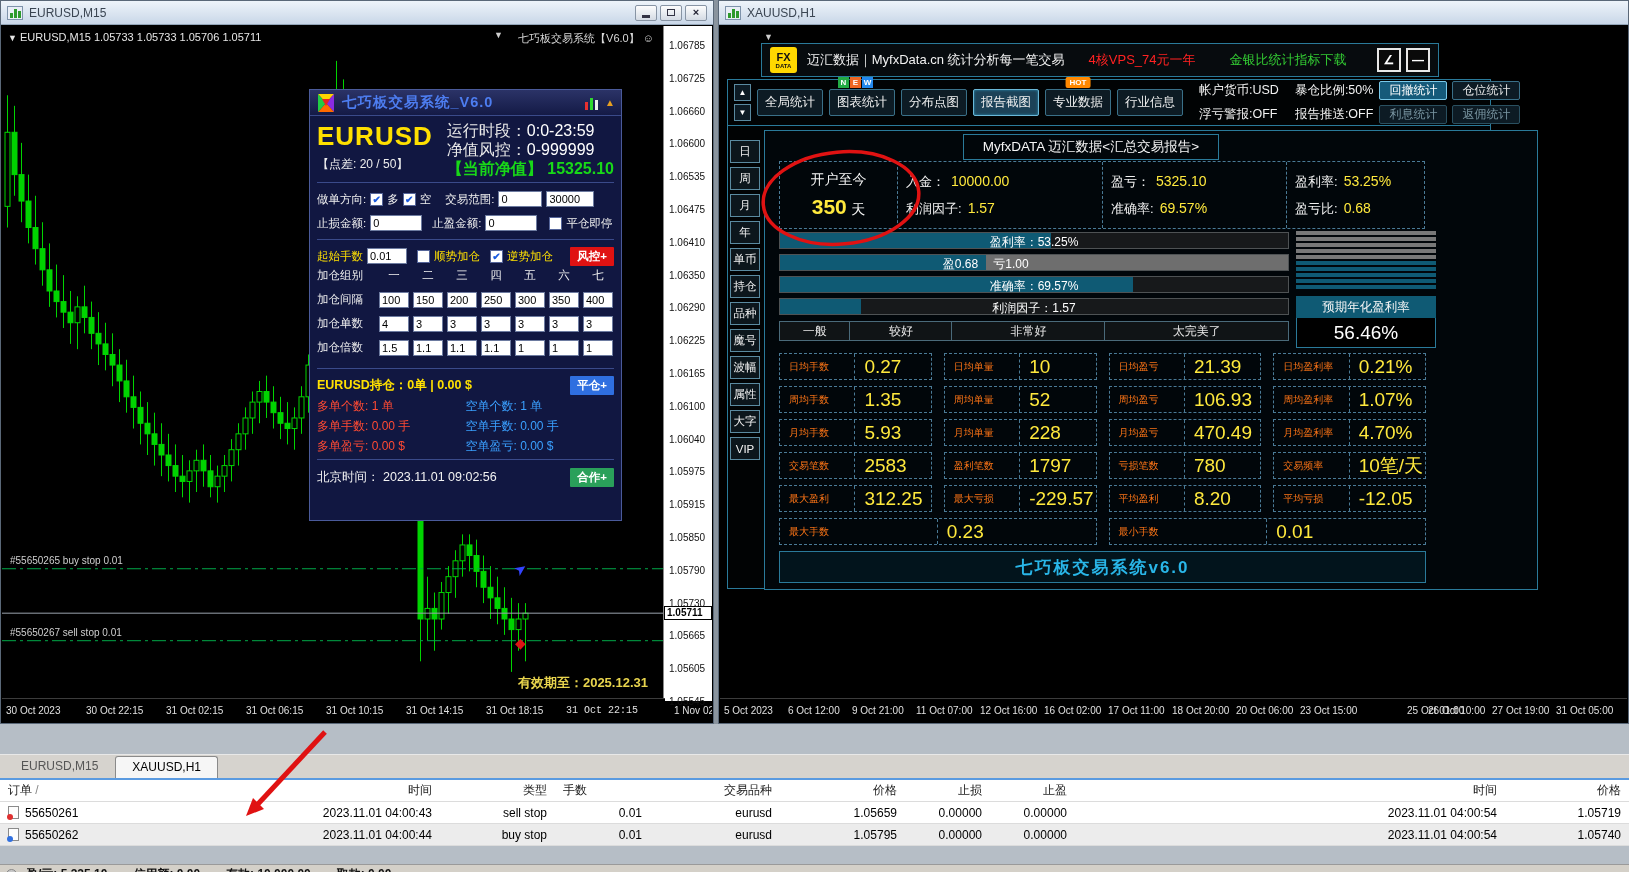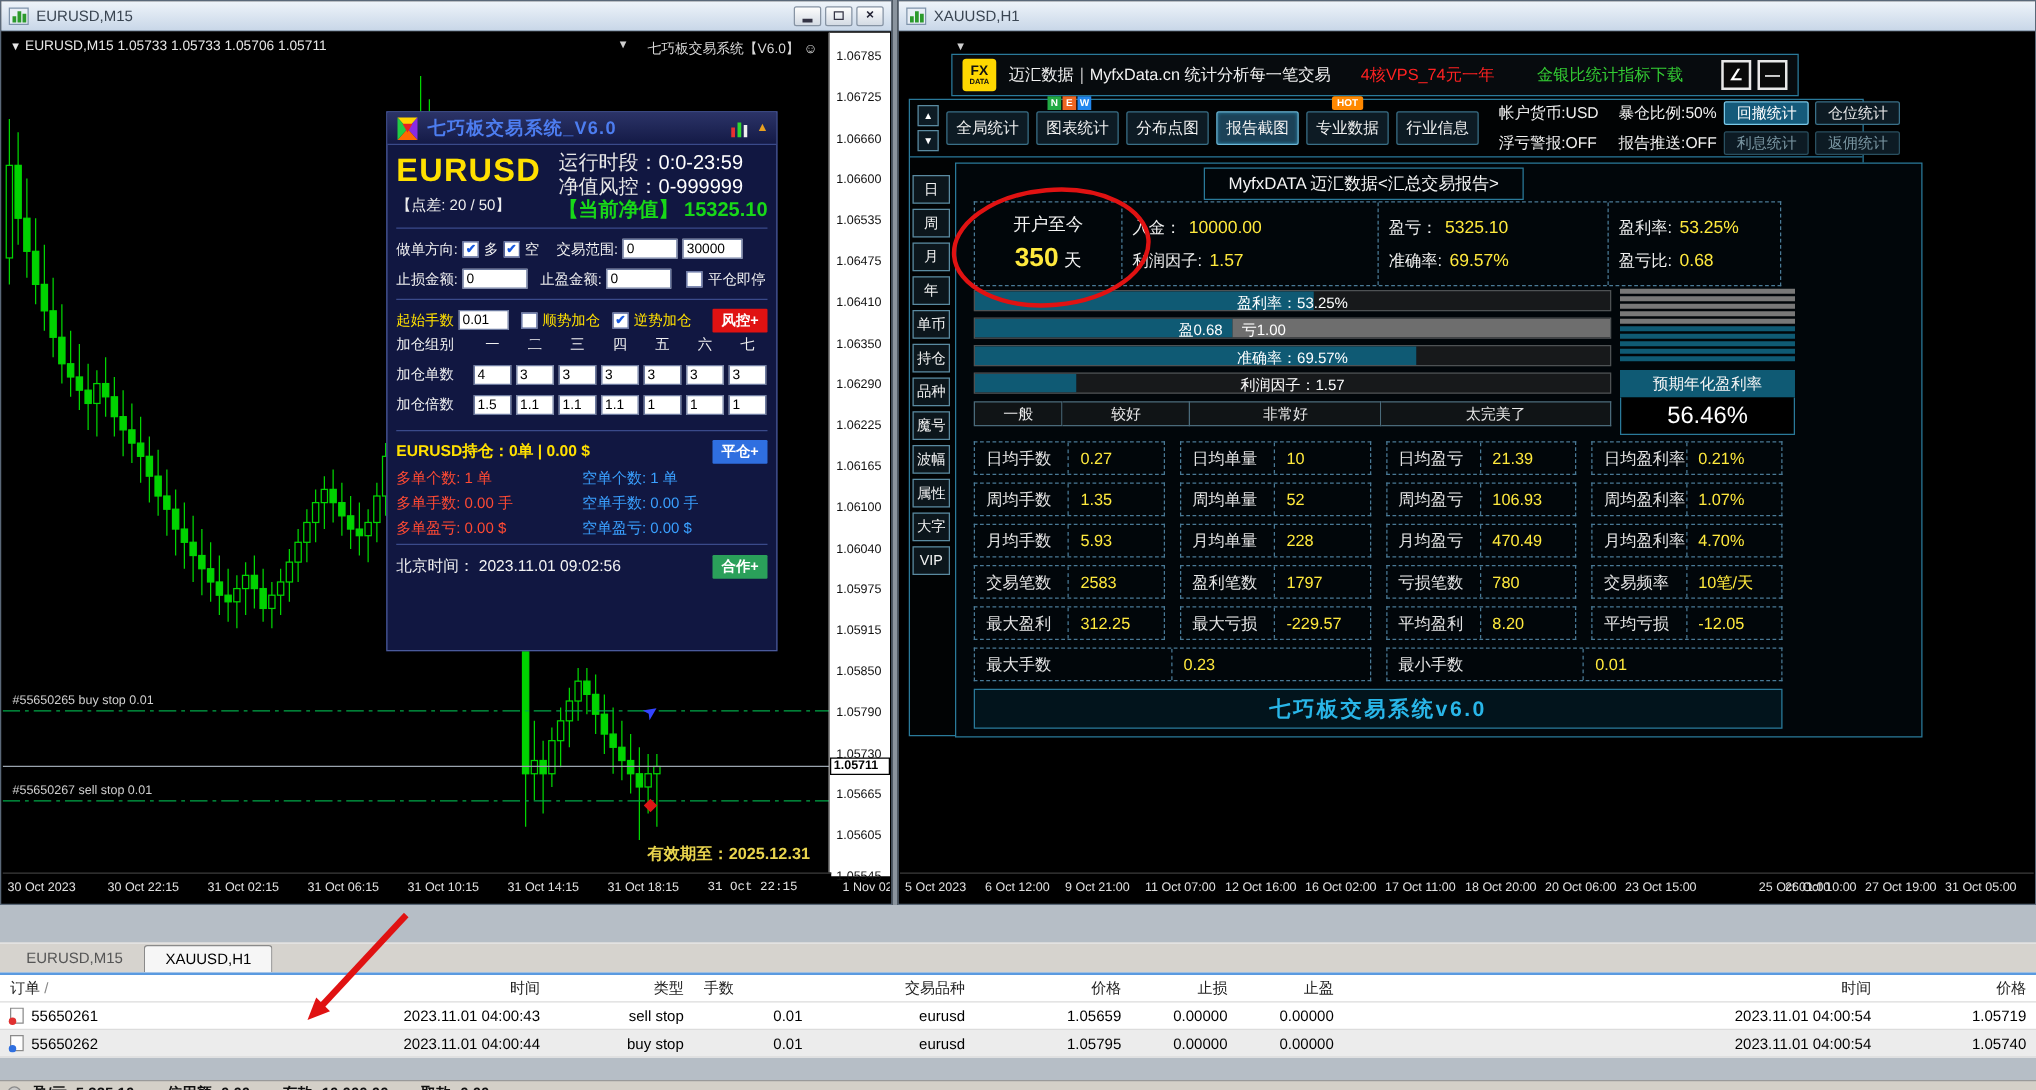--- a/index.html
+++ b/index.html
@@ -110,22 +110,22 @@
 .rcell{border:1px solid #4a6a7a;border-left:none;background:#101416;color:#e8e8e8;font-size:12px;display:flex;align-items:center;justify-content:center}
 .rcell:first-child{border-left:1px solid #4a6a7a}
 .stripes{position:absolute;left:531px;top:100px;width:140px}
 .stripe{height:4px;margin-bottom:2px}
 .st-g{background:#787878}.st-t{background:#0f5a74}
 .annual-h{position:absolute;left:531px;top:165px;width:140px;height:22px;background:#0f5a74;color:#f5f5f5;font-size:12.5px;display:flex;align-items:center;justify-content:center}
 .annual-v{position:absolute;left:531px;top:187px;width:140px;height:30px;border:1px solid #2a7a9a;border-top:none;color:#fff;font-size:19px;display:flex;align-items:center;justify-content:center;background:#000}
 .sgrid{position:absolute;left:14px;top:222px;width:647px}
 .srow{display:flex;gap:12px;height:27px;margin-bottom:6px}
 .scell{flex:1;border:1px dashed #4a7a96;display:flex;align-items:center;overflow:hidden}
-.scell .cl{width:50%;border-right:1px dashed #4a7a96;color:#e5e5e5;font-size:13px;padding-left:9px;white-space:nowrap;align-self:stretch;display:flex;align-items:center}
-.scell .cv{color:#ffe93d;font-size:13px;padding-left:9px;white-space:nowrap}
+.scell .cl{width:50%;border-right:1px dashed #4a7a96;color:#f97316;font-size:10px;padding-left:9px;white-space:nowrap;align-self:stretch;display:flex;align-items:center}
+.scell .cv{color:#ffe93d;font-size:19px;padding-left:9px;white-space:nowrap}
 .scell.wide{flex:2.15}
 .scell.wide .cl{width:40%;border-right:none}
 .banner{position:absolute;left:14px;top:420px;width:647px;height:32px;border:1px solid #2a7a9a;background:#02141c;color:#29b6e8;font-size:17px;font-weight:bold;display:flex;align-items:center;justify-content:center;letter-spacing:2px}
 .corner-drop{position:absolute;left:44px;top:6px;color:#cfcfcf;font-size:9px}
 .overlay{position:absolute;left:0;top:0;pointer-events:none}
 
 #terminal{position:absolute;left:0;top:724px;width:1629px;height:148px;background:#b6bec6}
 .tabsbar{position:absolute;left:0;top:30px;width:100%;height:24px;background:#d6d3ce;border-top:1px solid #e8e8e8;display:flex;align-items:flex-end;padding-left:4px}
 .ttab{font-size:12px;color:#555;padding:3px 16px 4px;border:1px solid transparent}
 .ttab.active{background:#f6f6f6;border:1px solid #8a8a8a;border-bottom:none;color:#000;border-radius:3px 3px 0 0}
@@ -395,20 +395,30 @@
               <span class="alab">加仓组别</span>
               <span class="cellt">一</span>
               <span class="cellt">二</span>
               <span class="cellt">三</span>
               <span class="cellt">四</span>
               <span class="cellt">五</span>
               <span class="cellt">六</span>
               <span class="cellt">七</span>
             </div>
             <div class="addrow">
+              <span class="alab">加仓间隔</span>
+              <input class="qin" value="100" style="">
+              <input class="qin" value="150" style="">
+              <input class="qin" value="200" style="">
+              <input class="qin" value="250" style="">
+              <input class="qin" value="300" style="">
+              <input class="qin" value="350" style="">
+              <input class="qin" value="400" style="">
+            </div>
+            <div class="addrow">
               <span class="alab">加仓单数</span>
               <input class="qin" value="4" style="">
               <input class="qin" value="3" style="">
               <input class="qin" value="3" style="">
               <input class="qin" value="3" style="">
               <input class="qin" value="3" style="">
               <input class="qin" value="3" style="">
               <input class="qin" value="3" style="">
             </div>
             <div class="addrow">

